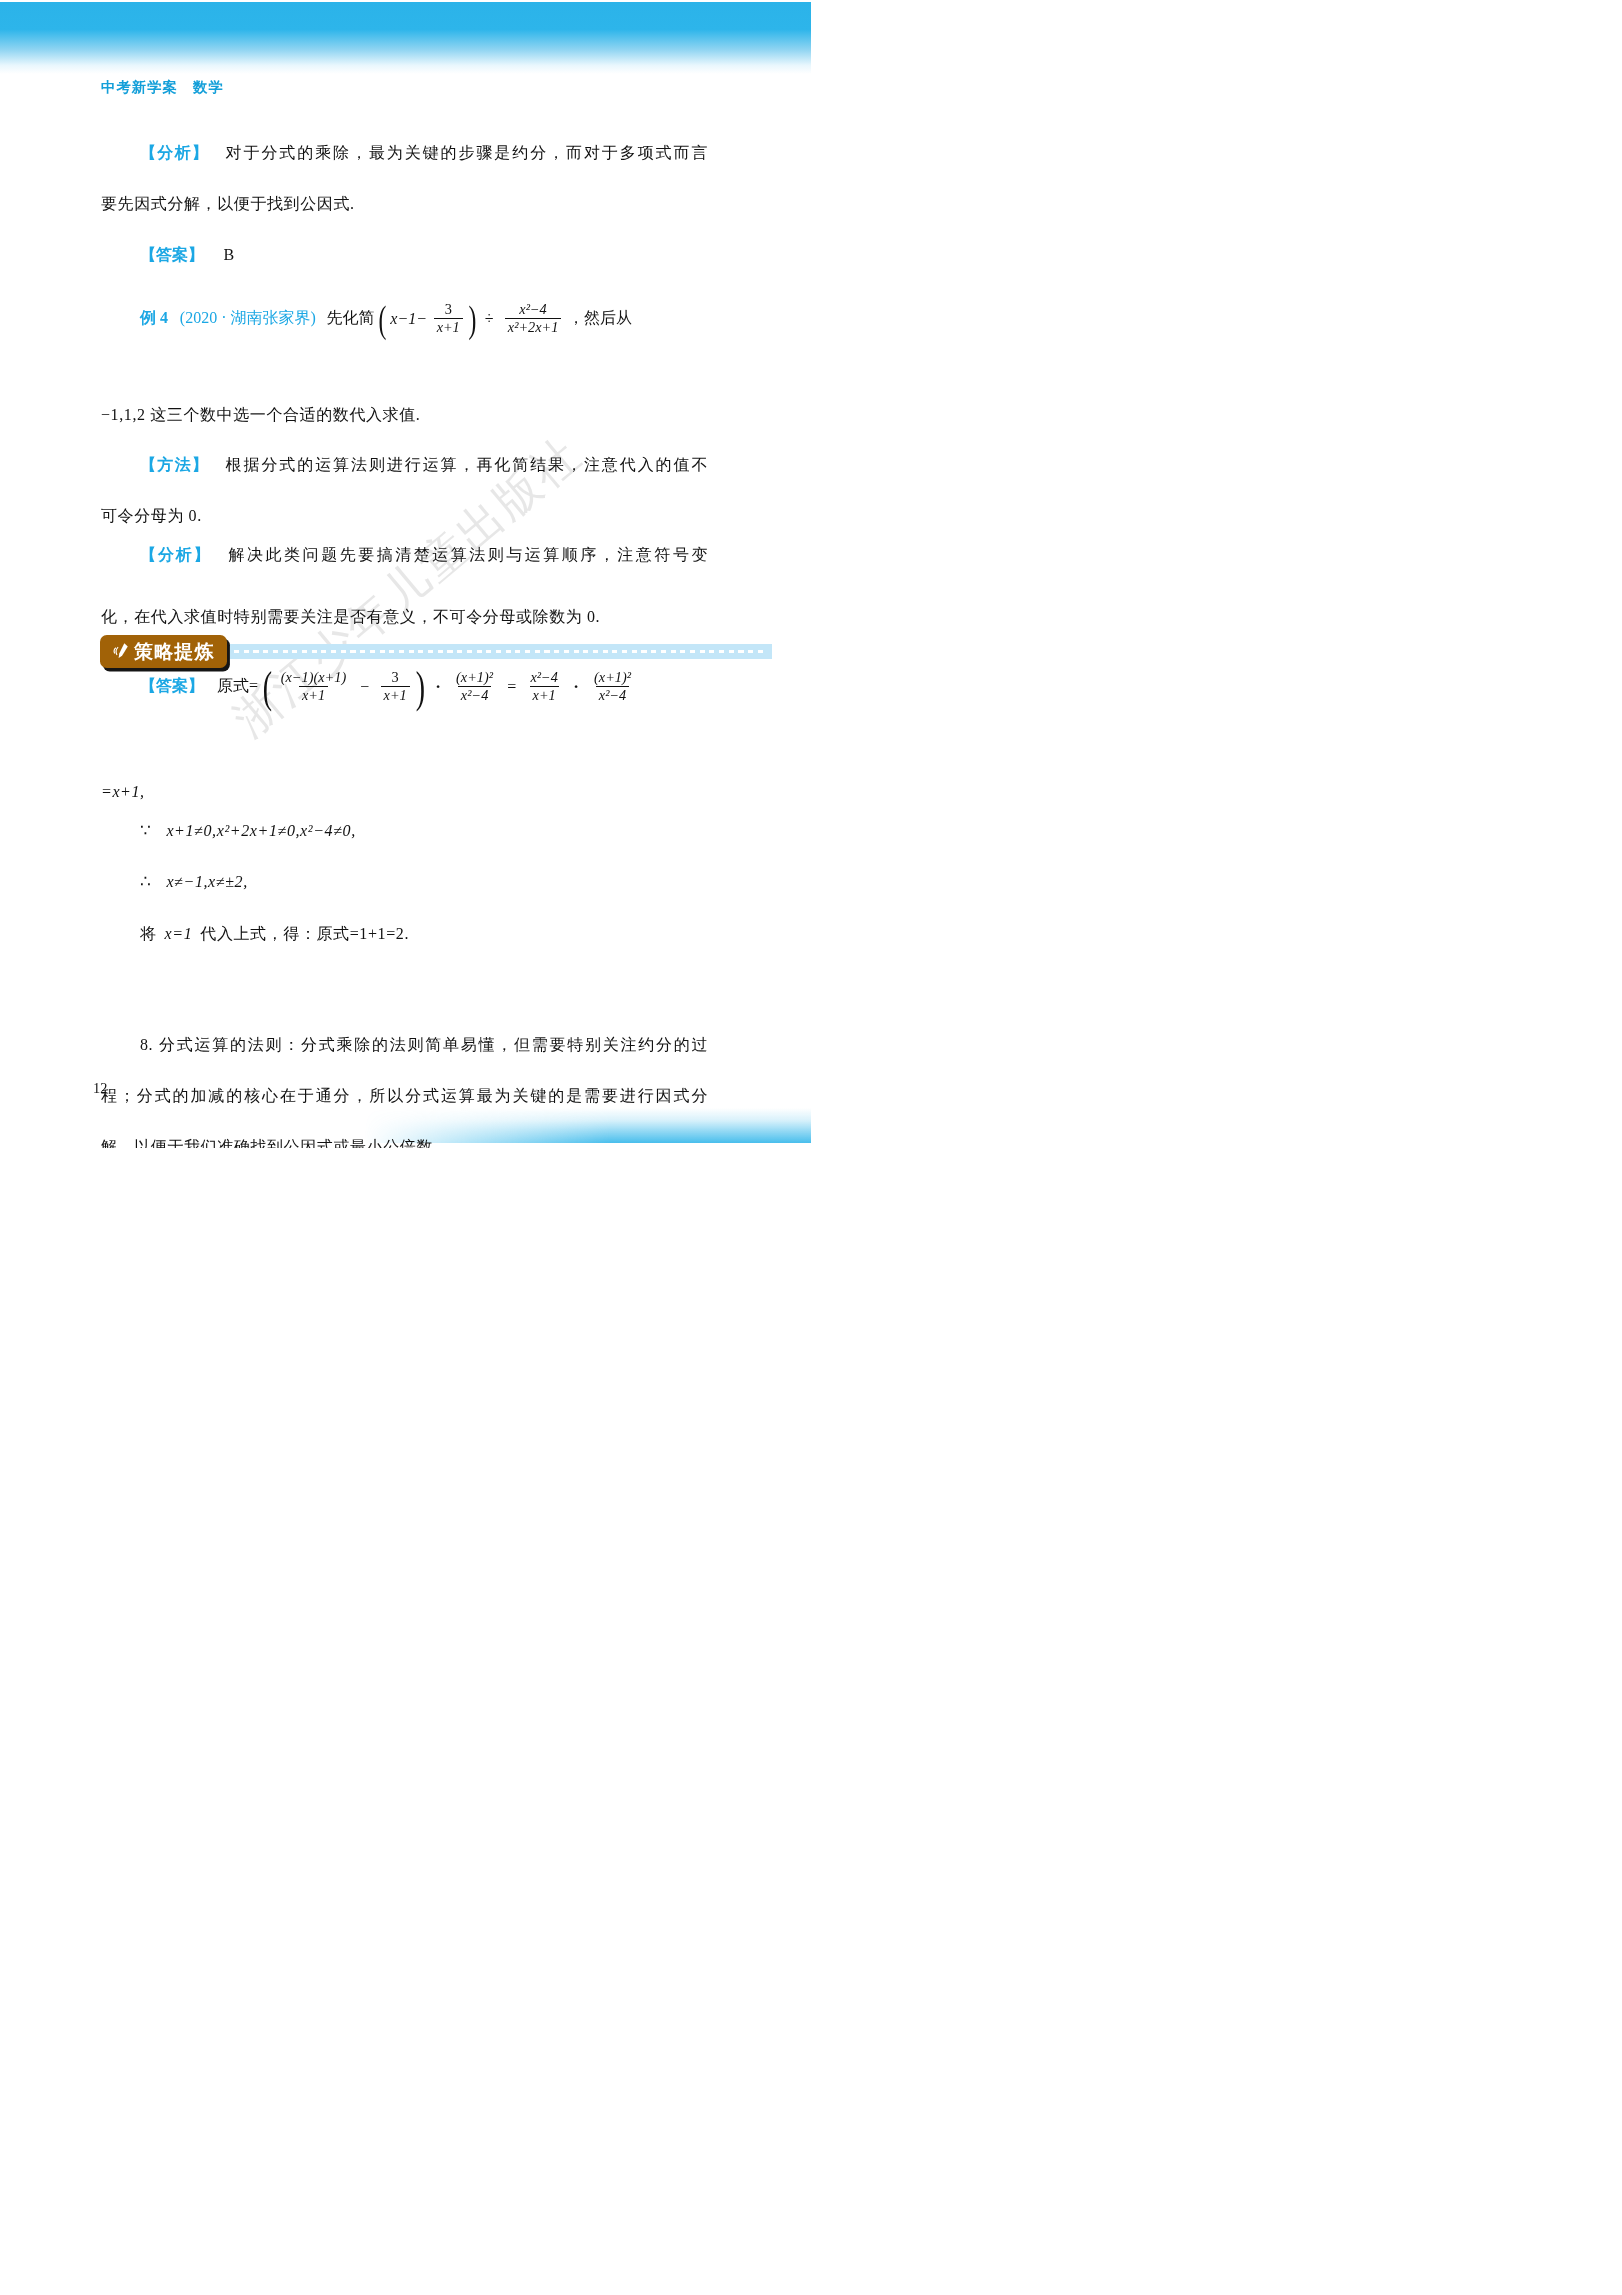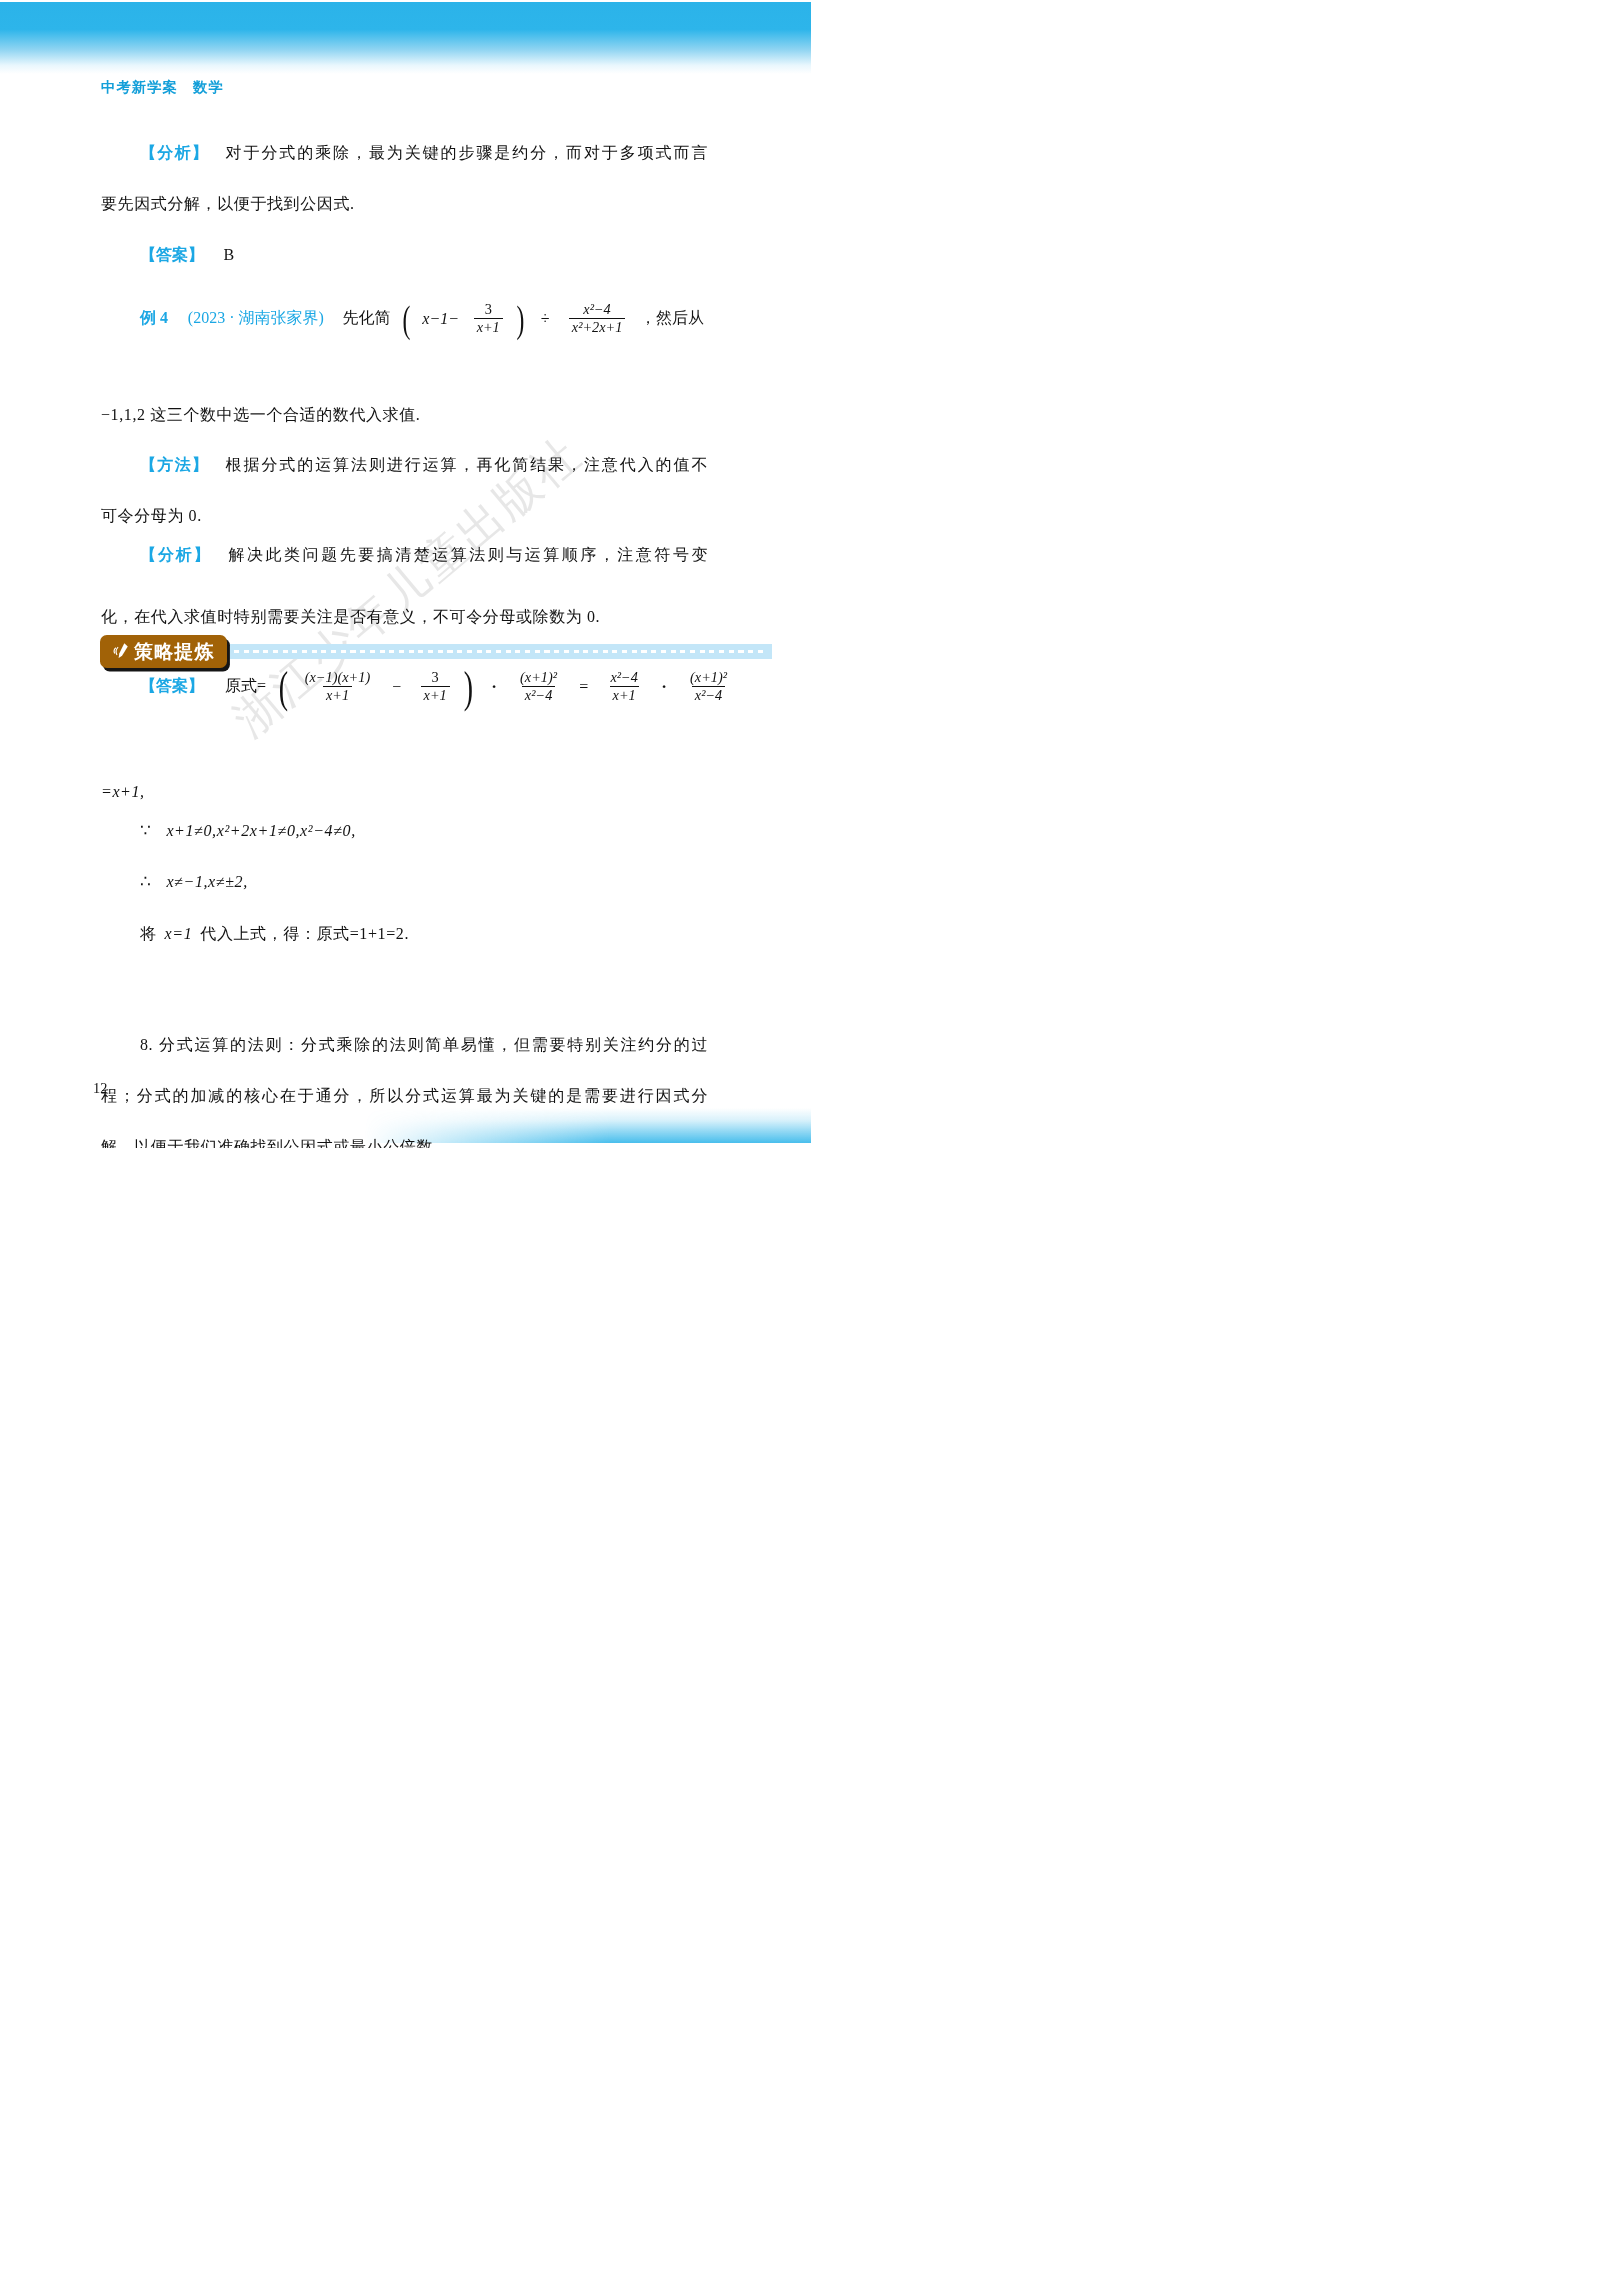--- a/index.html
+++ b/index.html
@@ -38,21 +38,21 @@
     white-space:nowrap;
   }
   .just{white-space:normal;text-align:justify;text-align-last:justify;}
   .indent{padding-left:39px;width:568px;}
   .lbl{color:#1ba7e4;font-weight:bold;letter-spacing:0;}
   .blue{color:#1ba7e4;}
   .mi{font-style:italic;font-family:"Liberation Serif","DejaVu Serif",serif;}
   
   .mrow{
     position:absolute;left:140px;width:568px;
-    display:flex;align-items:center;gap:13px;
+    display:flex;align-items:center;gap:5px;
     font-size:16px;white-space:nowrap;
   }
   .frac{display:inline-flex;flex-direction:column;align-items:center;font-size:14.3px;line-height:1.2;margin:0 1.7px;vertical-align:middle;}
   .frac .den{border-top:1.1px solid #111;padding:0 2.9px;}
   .frac .num{padding:0 2.9px;}
   .bigp{font-size:38px;font-weight:400;line-height:0.9;display:inline-block;transform:scaleX(.62);margin:0 -3.4px;}
   .bigp2{font-size:45px;}
   .op{margin:0 4.6px;}
   .dot{font-size:17px;font-weight:bold;margin:0 5.7px;}
   .mark{font-size:17px;margin-right:15px;}
@@ -103,21 +103,21 @@
     <span class="lbl">【分析】</span><span style="display:inline-block;width:15px"></span><span>对于分式的乘除，最为关键的步骤是约分，而对于多项式而言</span>
   </div>
   <div class="line z" style="top:175px">要先因式分解，以便于找到公因式.</div>
 
   <div class="line z" style="top:206px;padding-left:39px">
     <span class="lbl">【答案】</span><span style="display:inline-block;width:19.4px"></span><span>B</span>
   </div>
 
   <div class="mrow z" style="top:233px;height:55px">
     <span class="lbl" style="margin-right:6.8px">例 4</span>
-    <span class="blue" style="margin-right:5.7px">(2023 · 湖南张家界)</span>
+    <span class="blue" style="margin-right:5.7px">(2020 · 湖南张家界)</span>
     <span>先化简</span>
     <span class="bigp">(</span>
     <span class="mi">x−1−</span>
     <span class="frac">
       <span class="num">3</span>
       <span class="den mi">x+1</span>
     </span>
     <span class="bigp">)</span>
     <span class="op">÷</span>
     <span class="frac">

